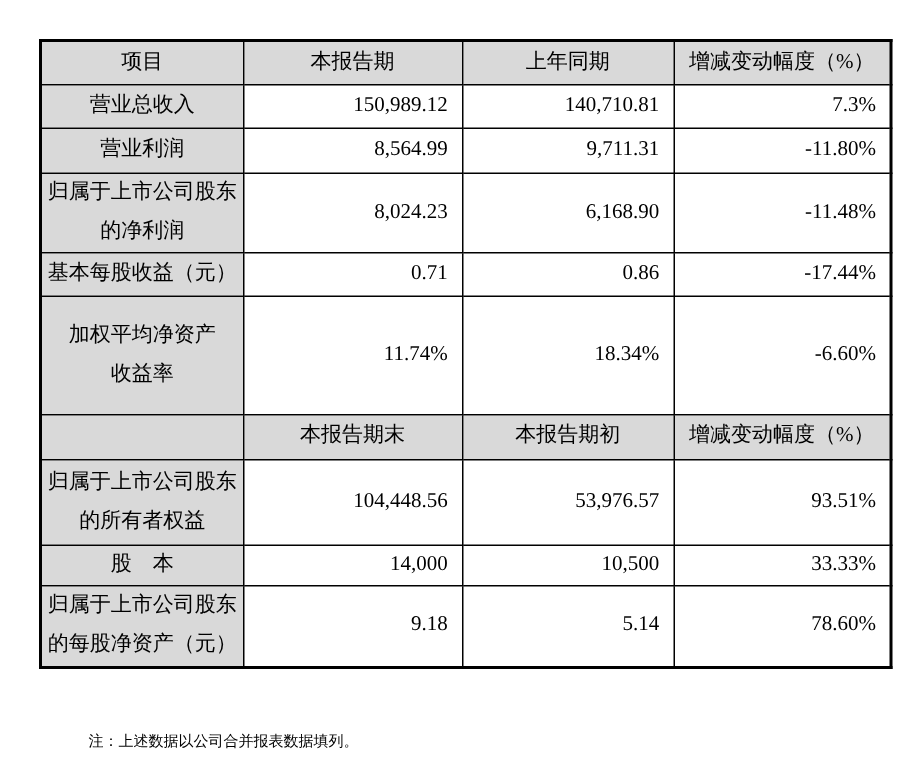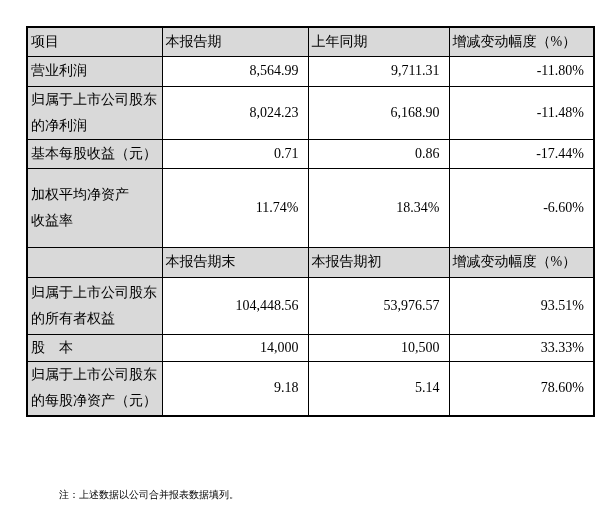--- a/index.html
+++ b/index.html
@@ -38,21 +38,21 @@
   }
   table.fin td {
     border: 1px solid #000000;
     vertical-align: middle;
     line-height: 26px;
     padding: 0;
     overflow: hidden;
   }
   table.fin td.lbl {
     background: #d9d9d9;
-    text-align: left;
+    text-align: center;
     white-space: pre-line;
     padding: 0 3px;
   }
   table.fin td.num {
     background: #ffffff;
     text-align: right;
     padding-right: 9px;
     white-space: nowrap;
   }
   .note {
@@ -78,20 +78,26 @@
       <col style="width:145px">
     </colgroup>
     <tbody>
       <tr style="height:29px">
         <td class="lbl">项目</td>
         <td class="lbl">本报告期</td>
         <td class="lbl">上年同期</td>
         <td class="lbl">增减变动幅度（%）</td>
       </tr>
 
+      <tr style="height:29px">
+        <td class="lbl">营业总收入</td>
+        <td class="num">150,989.12</td>
+        <td class="num">140,710.81</td>
+        <td class="num">7.3%</td>
+      </tr>
 
       <tr style="height:30px">
         <td class="lbl">营业利润</td>
         <td class="num">8,564.99</td>
         <td class="num">9,711.31</td>
         <td class="num">-11.80%</td>
       </tr>
 
 
       <tr style="height:50px">

